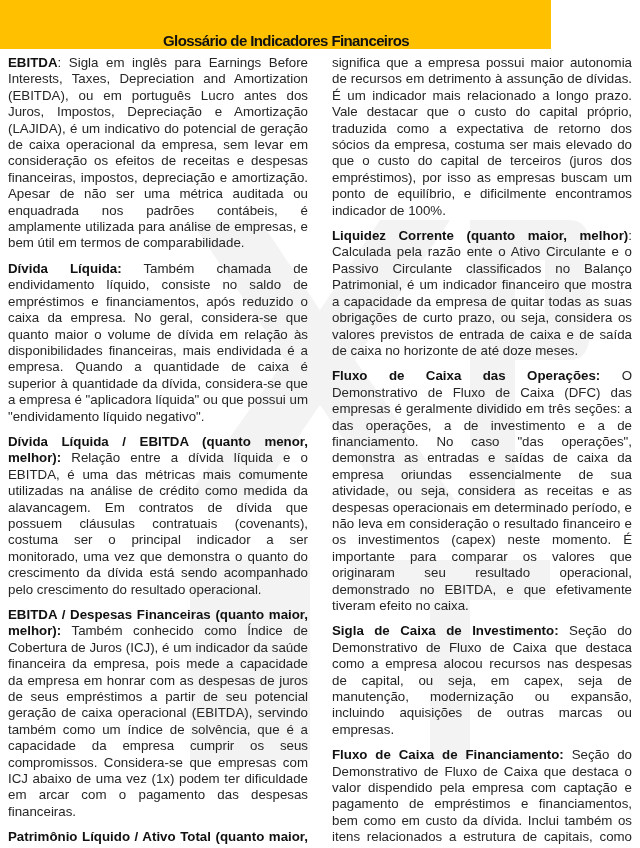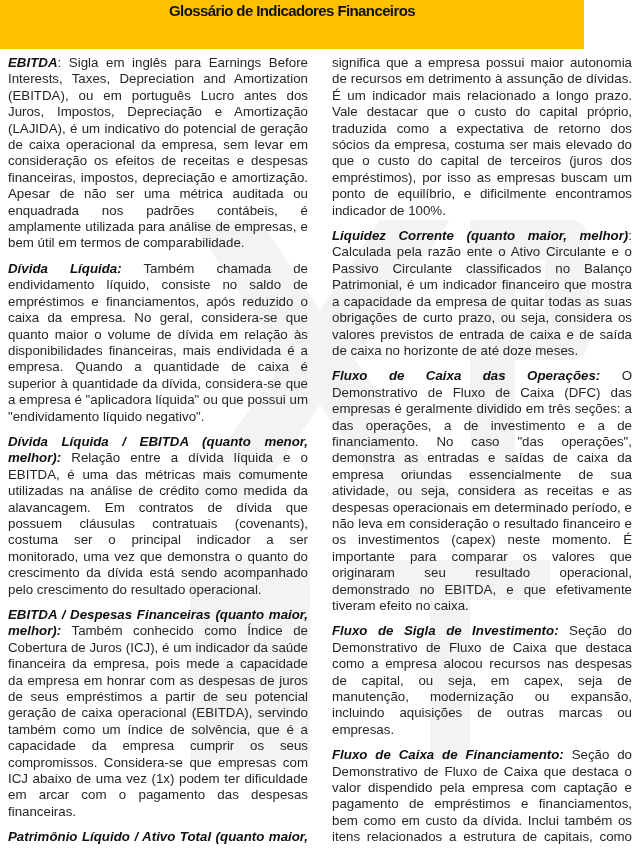--- a/index.html
+++ b/index.html
@@ -12,26 +12,27 @@
       height: 848px;
       position: relative;
       overflow: hidden;
       font-family: "Liberation Sans", sans-serif;
       color: #1a1a1a;
     }
     .header {
       position: absolute;
       left: 0;
       top: 0;
-      width: 584px;
+      width: 530px;
       height: 49px;
       background: #ffc000;
       display: flex;
-      align-items: flex-start;
+      align-items: flex-end;
       justify-content: center;
+      padding-left: 21px;
     }
     .header-title {
       font-family: "Liberation Sans", sans-serif;
       font-weight: bold;
       font-size: 15px;
       letter-spacing: -0.6px;
       color: #111;
       margin-top: 2px;
     }
     .watermark {
@@ -56,21 +57,20 @@
     }
     .entry {
       font-size: 13.3px;
       line-height: 16.4px;
       text-align: justify;
       margin: 0 0 9px 0;
     }
     .term {
       font-weight: bold;
       color: #111;
-      font-style: italic;
     }
     .body-text {
       color: #262626;
     }
     .it {
     }
   </style>
 </head>
 <body>
 
@@ -121,21 +121,21 @@
 
     <p class="entry">
       <span class="term">Liquidez Corrente (quanto maior, melhor)</span><span class="body-text">: Calculada pela razão ente o Ativo Circulante e o Passivo Circulante classificados no Balanço Patrimonial, é um indicador financeiro que mostra a capacidade da empresa de quitar todas as suas obrigações de curto prazo, ou seja, considera os valores previstos de entrada de caixa e de saída de caixa no horizonte de até doze meses.</span>
     </p>
 
     <p class="entry">
       <span class="term">Fluxo de Caixa das Operações:</span><span class="body-text"> O Demonstrativo de Fluxo de Caixa (DFC) das empresas é geralmente dividido em três seções: a das operações, a de investimento e a de financiamento. No caso "das operações", demonstra as entradas e saídas de caixa da empresa oriundas essencialmente de sua atividade, ou seja, considera as receitas e as despesas operacionais em determinado período, e não leva em consideração o resultado financeiro e os investimentos (capex) neste momento. É importante para comparar os valores que originaram seu resultado operacional, demonstrado no EBITDA, e que efetivamente tiveram efeito no caixa.</span>
     </p>
 
     <p class="entry">
-      <span class="term">Fluxo de Sigla de Investimento:</span><span class="body-text"> Seção do Demonstrativo de Fluxo de Caixa que destaca como a empresa alocou recursos nas despesas de capital, ou seja, em capex, seja de manutenção, modernização ou expansão, incluindo aquisições de outras marcas ou empresas.</span>
+      <span class="term">Sigla de Caixa de Investimento:</span><span class="body-text"> Seção do Demonstrativo de Fluxo de Caixa que destaca como a empresa alocou recursos nas despesas de capital, ou seja, em capex, seja de manutenção, modernização ou expansão, incluindo aquisições de outras marcas ou empresas.</span>
     </p>
 
     <p class="entry">
       <span class="term">Fluxo de Caixa de Financiamento:</span><span class="body-text"> Seção do Demonstrativo de Fluxo de Caixa que destaca o valor dispendido pela empresa com captação e pagamento de empréstimos e financiamentos, bem como em custo da dívida. Inclui também os itens relacionados a estrutura de capitais, como emissão e recompra de ações e de dividendos e juros sob capital próprio. É importante destacar que a soma das três seções do DFC (das Operações, de Investimento e de Financiamento) irá resultar na variação do caixa da empresa no período.</span>
     </p>
 
   </div>
 </div>
 
 </body></html>

